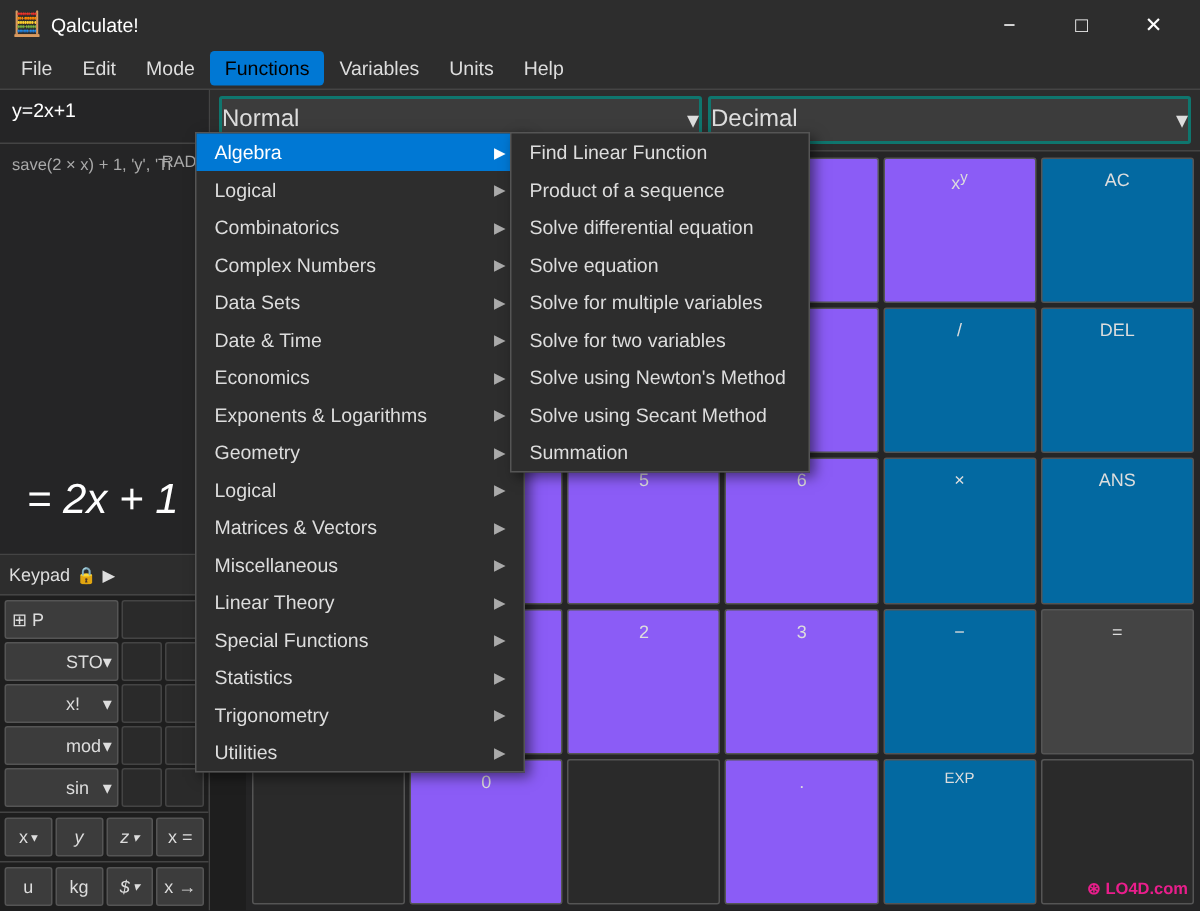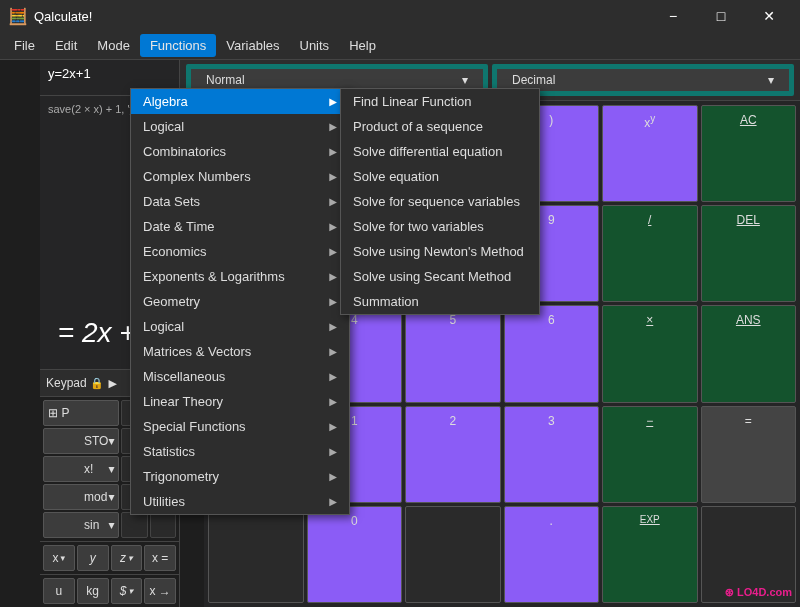--- a/index.html
+++ b/index.html
@@ -33,37 +33,36 @@
       padding: 0 4px;
       border-bottom: 1px solid #444;
     }
     .menu-item {
       padding: 4px 10px;
       color: #ddd;
       font-size: 13px;
       cursor: pointer;
       border-radius: 3px;
     }
-    .menu-item:hover, .menu-item.active { background: #0078d4; color: #e5e5e5; }
+    .menu-item:hover, .menu-item.active { background: #0078d4; color: #000000; }
 
     
     .main-area {
       display: flex;
       height: calc(607px - 32px - 28px);
       position: relative;
     }
 
     
     .left-panel {
       width: 140px;
       background: #1e1e1e;
       border-right: 1px solid #444;
       display: flex;
       flex-direction: column;
-      margin-left: 40px;
     }
 
     
     .expr-input {
       background: #252526;
       border-bottom: 1px solid #444;
       padding: 6px 8px;
       color: #fff;
       font-size: 13px;
       height: 36px;
@@ -132,39 +131,39 @@
     .dropdown-row {
       display: flex;
       gap: 4px;
       padding: 4px 6px;
       background: #2d2d2d;
       border-bottom: 1px solid #444;
     }
     .dropdown-select {
       flex: 1;
       background: #3c3c3c;
-      border: 5px solid #0f766e;
-      color: #ddd;
-      font-size: 12px;
-      padding: 4px 15px;
+      border: 2px solid #0f766e;
+      color: #ddd;
+      font-size: 16px;
+      padding: 4px 0;
       cursor: pointer;
       display: flex; align-items: center; justify-content: space-between;
       border-radius: 2px;
     }
     .calc-btn {
       background: #8b5cf6;
       border: 1px solid #555;
       color: #ddd;
       font-size: 12px;
       text-align: center;
       padding: 7px 4px;
       cursor: pointer;
       border-radius: 2px;
     }
-    .calc-btn.dark { background: #14532d; text-decoration: underline; }
+    .calc-btn.dark { background: #0369a1; }
 
     
     .bottom-row {
       display: flex;
       gap: 2px;
       padding: 3px;
       background: #1e1e1e;
       border-top: 1px solid #444;
     }
     .bottom-btn {
@@ -462,21 +461,21 @@
       <div class="dropdown-item">
         <span>Product of a sequence</span>
       </div>
       <div class="dropdown-item">
         <span>Solve differential equation</span>
       </div>
       <div class="dropdown-item">
         <span>Solve equation</span>
       </div>
       <div class="dropdown-item">
-        <span>Solve for sequence variables</span>
+        <span>Solve for multiple variables</span>
       </div>
       <div class="dropdown-item">
         <span>Solve for two variables</span>
       </div>
       <div class="dropdown-item">
         <span>Solve using Newton's Method</span>
       </div>
       <div class="dropdown-item">
         <span>Solve using Secant Method</span>
       </div>

